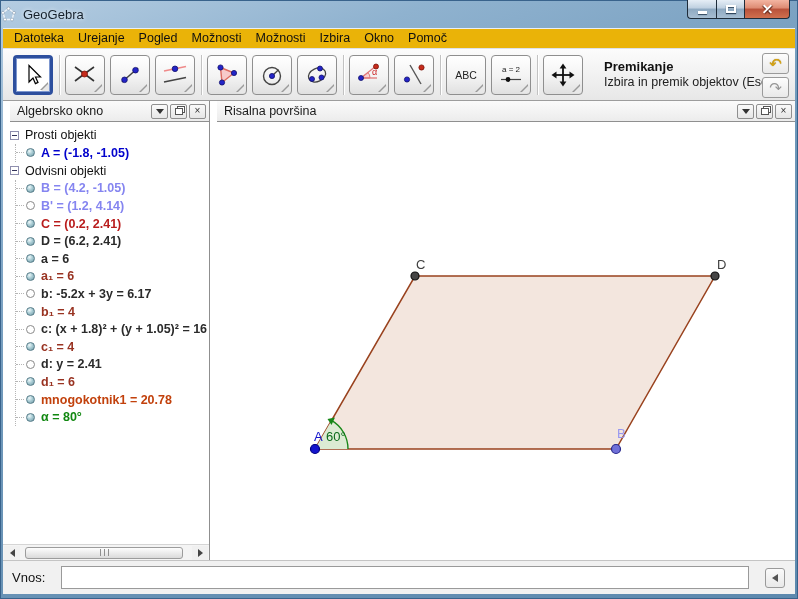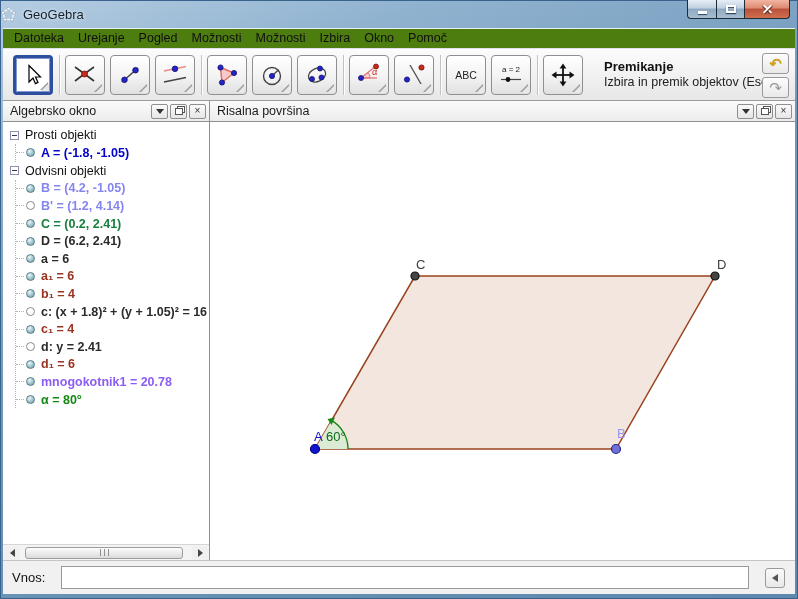--- a/index.html
+++ b/index.html
@@ -20,21 +20,21 @@
     background:linear-gradient(180deg,#f3b5a2 0%,#dd8a72 45%,#b9513a 50%,#d0704f 100%); }
   .g-min { width:9px; height:3px; background:#fff; box-shadow:0 1px 1px #30465c; margin-top:6px; }
   .g-max { width:10px; height:8px; border:2px solid #fff; box-shadow:0 1px 1px #30465c, inset 0 1px 1px #30465c; }
   .g-x1,.g-x2 { position:absolute; width:11px; height:2px; background:#fff; box-shadow:0 1px 1px #5c2417; }
   .g-x1 { transform:rotate(45deg); } .g-x2 { transform:rotate(-45deg); }
 
   
   .client { position:absolute; left:3px; right:3px; top:28px; bottom:5px; background:#f0f0f0;
     display:flex; flex-direction:column; border-top:1px solid #e9eff5; }
 
-  .menubar { height:20px; background:#4d7c0f; border-bottom:1px solid #dde1ea; display:flex; align-items:center; padding-left:4px; }
+  .menubar { height:20px; background:#eab308; border-bottom:1px solid #dde1ea; display:flex; align-items:center; padding-left:4px; }
   .menu-item { font-size:12.5px; color:#101010; padding:0 7px; line-height:19px; }
 
   
   .toolbar { height:52px; background:linear-gradient(180deg,#fcfcfc,#e7e7e7); border-bottom:1px solid #9d9d9d;
     display:flex; align-items:center; padding-left:10px; position:relative; flex:none; }
   .tbtn { width:40px; height:40px; border:1px solid #8f8f8f; border-radius:4px;
     background:linear-gradient(180deg,#ffffff 0%,#f3f3f3 55%,#e0e0e0 100%);
     margin-right:5px; position:relative; display:flex; align-items:center; justify-content:center; flex:none; }
   .tbtn.selected { border:3px solid #2d4f9e; background:#fff; box-shadow:0 0 0 1px #7d97cf inset; }
   .tbtn::after { content:""; position:absolute; right:1px; bottom:1px; width:0; height:0;
@@ -46,21 +46,21 @@
   .history { position:absolute; right:6px; top:4px; display:flex; flex-direction:column; gap:3px; }
   .hbtn { width:27px; height:21px; border:1px solid #9a9a9a; border-radius:3px;
     background:linear-gradient(180deg,#fdfdfd,#e9e9e9); display:flex; align-items:center; justify-content:center;
     font-size:15px; line-height:1; }
   .hbtn.undo { color:#d9a514; text-shadow:0 0 1px #8a6a00; }
   .hbtn.redo { color:#969696; }
 
   
   .main { flex:1; display:flex; min-height:0; }
   .panel-header { height:21px; background:linear-gradient(180deg,#fbfbfb,#ececec); border-bottom:1px solid #8f8f8f;
-    display:flex; align-items:center; padding:0 3px 0 7px; flex:none; }
+    display:flex; align-items:center; padding:0 3px 0 7px; flex:none;margin-left:7px; }
   .panel-title { font-size:12.5px; color:#1a1a1a; }
   .phbtns { margin-left:auto; display:flex; gap:2px; }
   .phb { width:17px; height:15px; border:1px solid #8f8f8f; border-radius:2px; background:linear-gradient(180deg,#fafafa,#e6e6e6);
     display:flex; align-items:center; justify-content:center; font-size:10px; color:#333; line-height:1; }
   .tri-down { width:0; height:0; border-left:4px solid transparent; border-right:4px solid transparent; border-top:5px solid #333; }
   .g-rest { width:8px; height:7px; border:1px solid #555; background:#fff; box-shadow:2px -2px 0 -1px #fff, 2px -2px 0 0 #555; }
 
   .algebra { width:207px; border-right:1px solid #8f8f8f; background:#fff; display:flex; flex-direction:column; flex:none; }
   .tree { flex:1; overflow:hidden; padding:4px 0 0 5px; font-size:12.5px;text-align:center; }
   .sect { display:flex; align-items:center; height:18px; color:#111; }
@@ -290,33 +290,37 @@
             <div class="arow">
                 <span class="marker filled"></span>
                 <span class="atext" style="color: rgb(133, 133, 240);">B = (4.2, -1.05)</span>
               </div>
             <div class="arow">
                 <span class="marker hollow"></span>
                 <span class="atext" style="color: rgb(133, 133, 240);">B' = (1.2, 4.14)</span>
               </div>
             <div class="arow">
                 <span class="marker filled"></span>
-                <span class="atext" style="color: #15803d;">C = (0.2, 2.41)</span>
+                <span class="atext" style="color: #b91c1c;">C = (0.2, 2.41)</span>
               </div>
             <div class="arow">
                 <span class="marker filled"></span>
                 <span class="atext" style="color: rgb(43, 43, 43);">D = (6.2, 2.41)</span>
               </div>
             <div class="arow">
                 <span class="marker filled"></span>
                 <span class="atext" style="color: rgb(43, 43, 43);">a = 6</span>
               </div>
             <div class="arow">
                 <span class="marker filled"></span>
                 <span class="atext" style="color: rgb(153, 51, 34);">a₁ = 6</span>
+              </div>
+            <div class="arow">
+                <span class="marker hollow"></span>
+                <span class="atext" style="color: rgb(43, 43, 43);">b: -5.2x + 3y = 6.17</span>
               </div>
             <div class="arow">
                 <span class="marker filled"></span>
                 <span class="atext" style="color: rgb(153, 51, 34);">b₁ = 4</span>
               </div>
             <div class="arow">
                 <span class="marker hollow"></span>
                 <span class="atext" style="color: rgb(43, 43, 43);">c: (x + 1.8)² + (y + 1.05)² = 16</span>
               </div>
             <div class="arow">
@@ -326,21 +330,21 @@
             <div class="arow">
                 <span class="marker hollow"></span>
                 <span class="atext" style="color: rgb(43, 43, 43);">d: y = 2.41</span>
               </div>
             <div class="arow">
                 <span class="marker filled"></span>
                 <span class="atext" style="color: rgb(153, 51, 34);">d₁ = 6</span>
               </div>
             <div class="arow">
                 <span class="marker filled"></span>
-                <span class="atext" style="color: #8b5cf6;">mnogokotnik1 = 20.78</span>
+                <span class="atext" style="color: #c2410c;">mnogokotnik1 = 20.78</span>
               </div>
             <div class="arow">
                 <span class="marker filled"></span>
                 <span class="atext" style="color: rgb(17, 136, 17);">α = 80°</span>
               </div>
           </div>
         </div>
 
         <div class="sbar">
           <div class="sb-btn">

